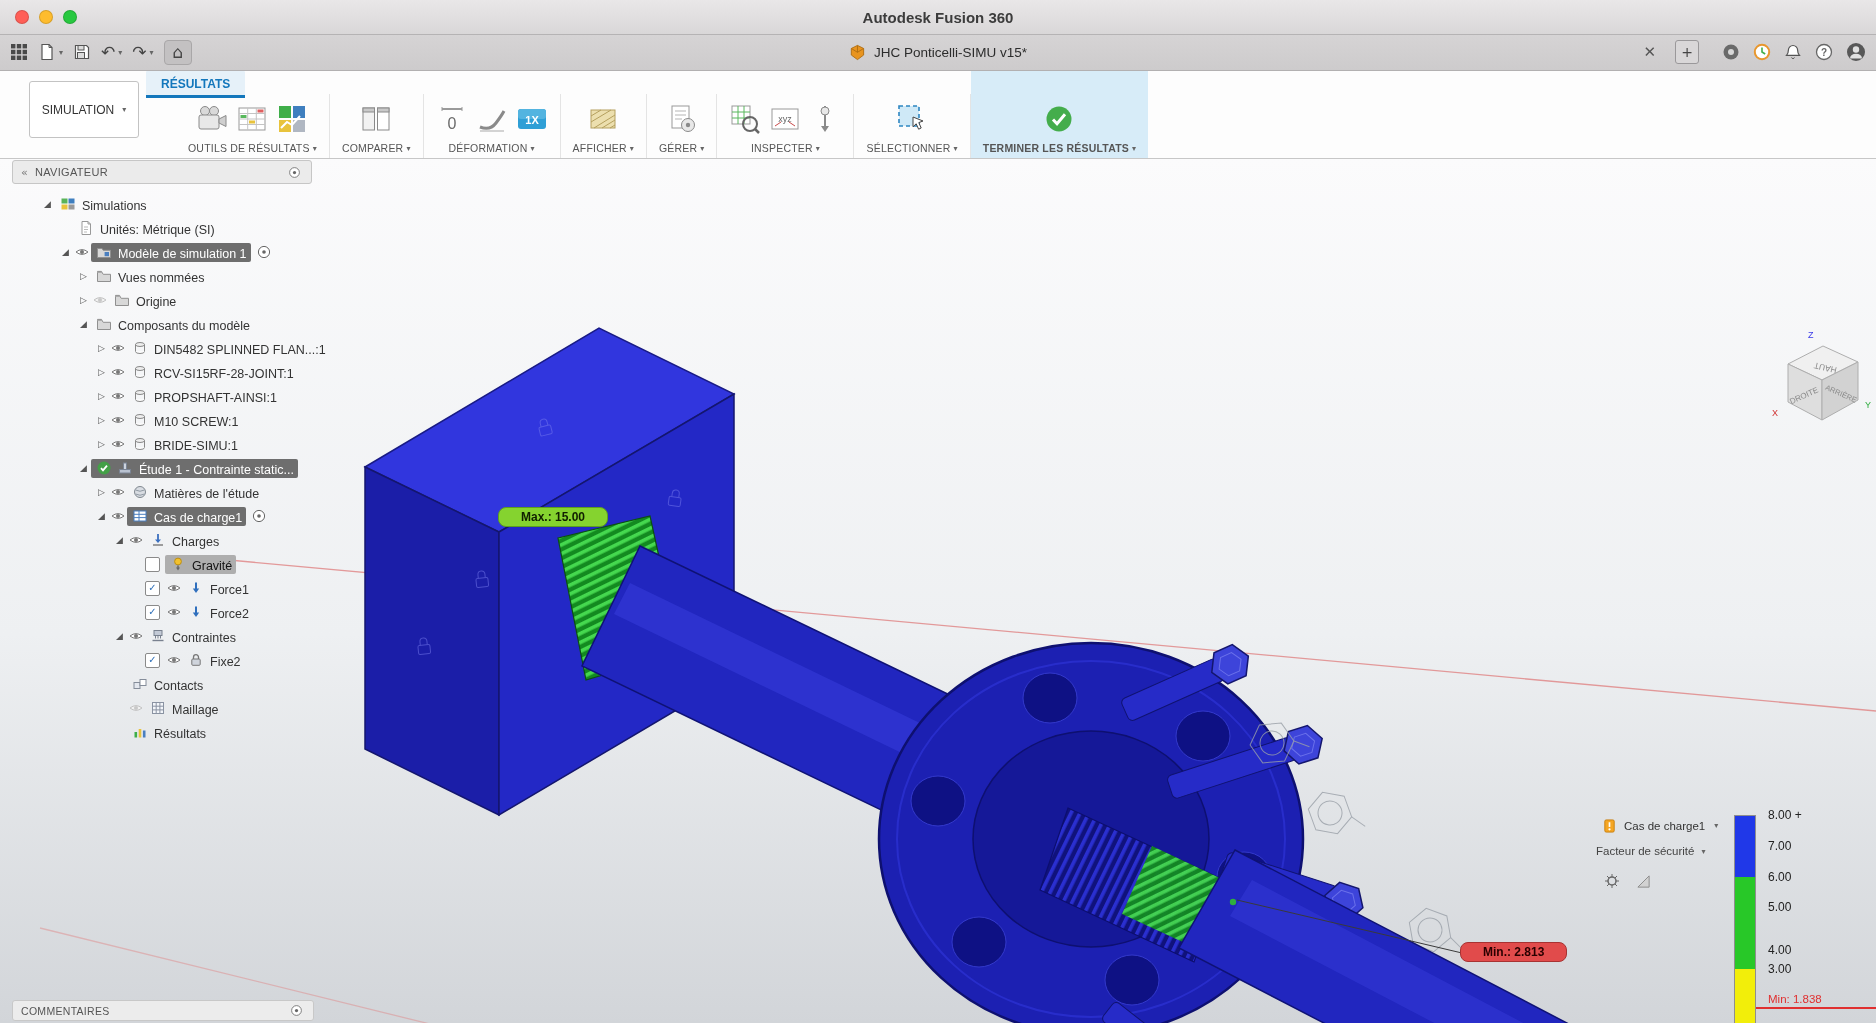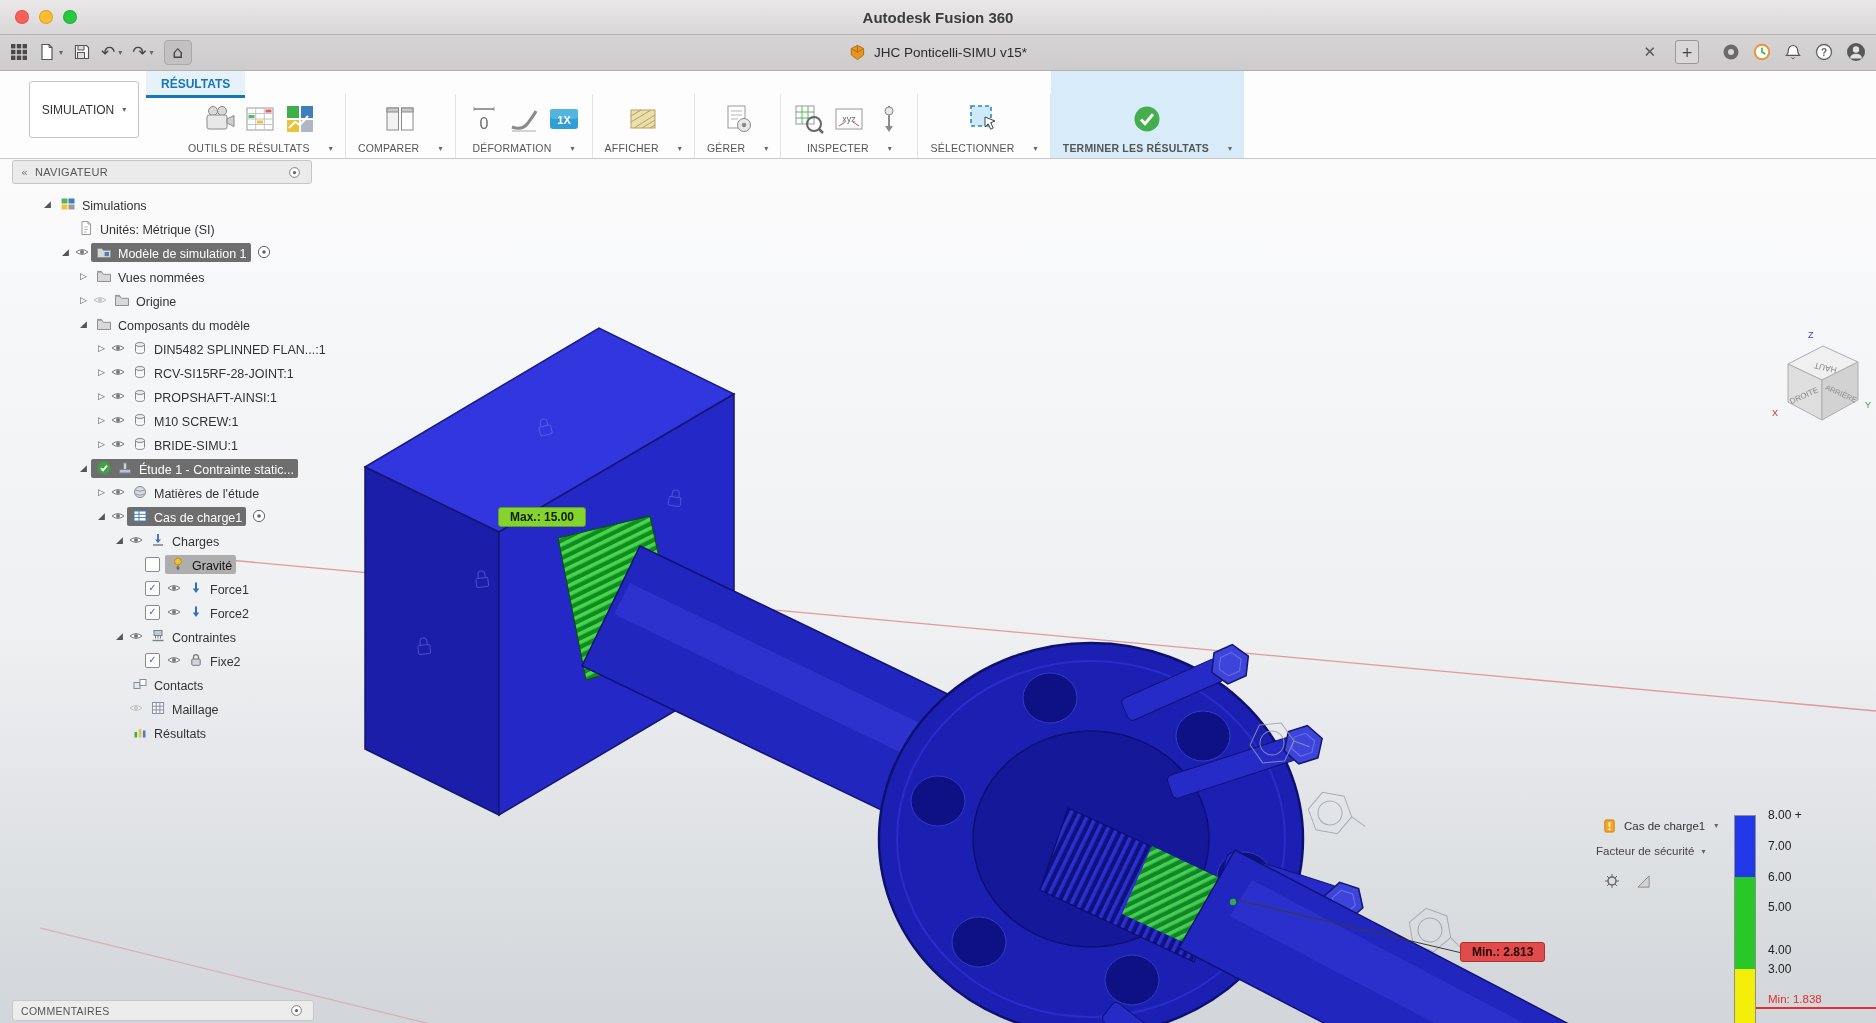--- a/index.html
+++ b/index.html
@@ -40,29 +40,29 @@
   .sim-btn{position:absolute;left:29px;top:11px;width:110px;height:57px;background:#fff;
            border:1px solid #c3c3c3;border-radius:3px;display:flex;align-items:center;justify-content:center;
            gap:5px;font-size:12px;color:#333;box-sizing:border-box;}
   #ribbon-groups{position:absolute;left:176px;top:24px;height:64px;display:flex;align-items:stretch;}
   .rgroup{display:flex;flex-direction:column;align-items:center;justify-content:space-between;
           padding:2px 12px 4px;border-right:1px solid #e4e4e4;}
   .rgroup:last-child{border-right:none;}
   .rgroup.hl{background:#d7ecf8;margin-top:-24px;padding-top:26px;border-right:none;font-weight:bold;}
   .ricons{display:flex;gap:8px;align-items:center;flex:1;}
   .ribic{display:inline-flex;}
-  .rlabel{font-size:10.5px;color:#555;white-space:nowrap;display:flex;align-items:center;letter-spacing:.2px;gap:16px;}
+  .rlabel{font-size:10.5px;color:#555;white-space:nowrap;display:flex;align-items:center;letter-spacing:.2px;}
   .caret{font-size:8px;color:#666;margin-left:3px;}
 
   
   .viewport{position:absolute;top:158px;left:0;right:0;bottom:0;
             background:linear-gradient(#fbfbfc 0%,#eef0f2 55%,#d2d5d9 100%);}
   #scene{position:absolute;left:0;top:158px;width:1876px;height:865px;}
 
-  .vp-pill{position:absolute;font-size:12px;font-weight:bold;padding:2px 11px;border-radius:3px;z-index:20;}
+  .vp-pill{position:absolute;font-size:12px;font-weight:bold;padding:2px 22px;border-radius:8px;z-index:20;}
   .max-pill{left:498px;top:349px;background:#85d32f;border:1px solid #5d9e1f;color:#102000;}
   .min-pill{left:1460px;top:784px;background:#e14b4b;border:1px solid #a83232;color:#2a0000;}
 
   
   .nav-header{position:absolute;left:12px;top:160px;width:300px;height:24px;background:#ebebeb;
               border:1px solid #c6c6c6;border-radius:3px;display:flex;align-items:center;
               padding:0 8px;box-sizing:border-box;font-size:11px;color:#555;z-index:25;letter-spacing:.3px;}
   .nav-header .spacer{flex:1;}
   .chevs{font-size:11px;color:#777;margin-right:7px;}
   #tree{position:absolute;left:14px;top:192px;width:340px;z-index:25;}

